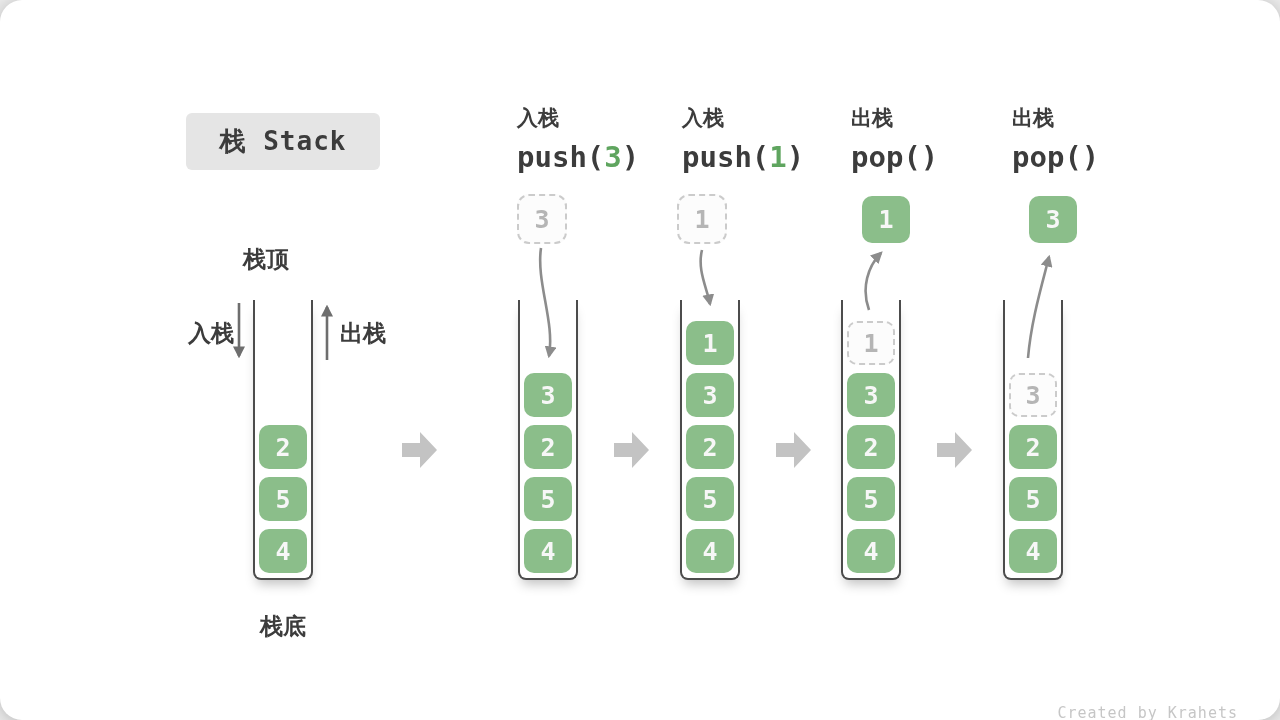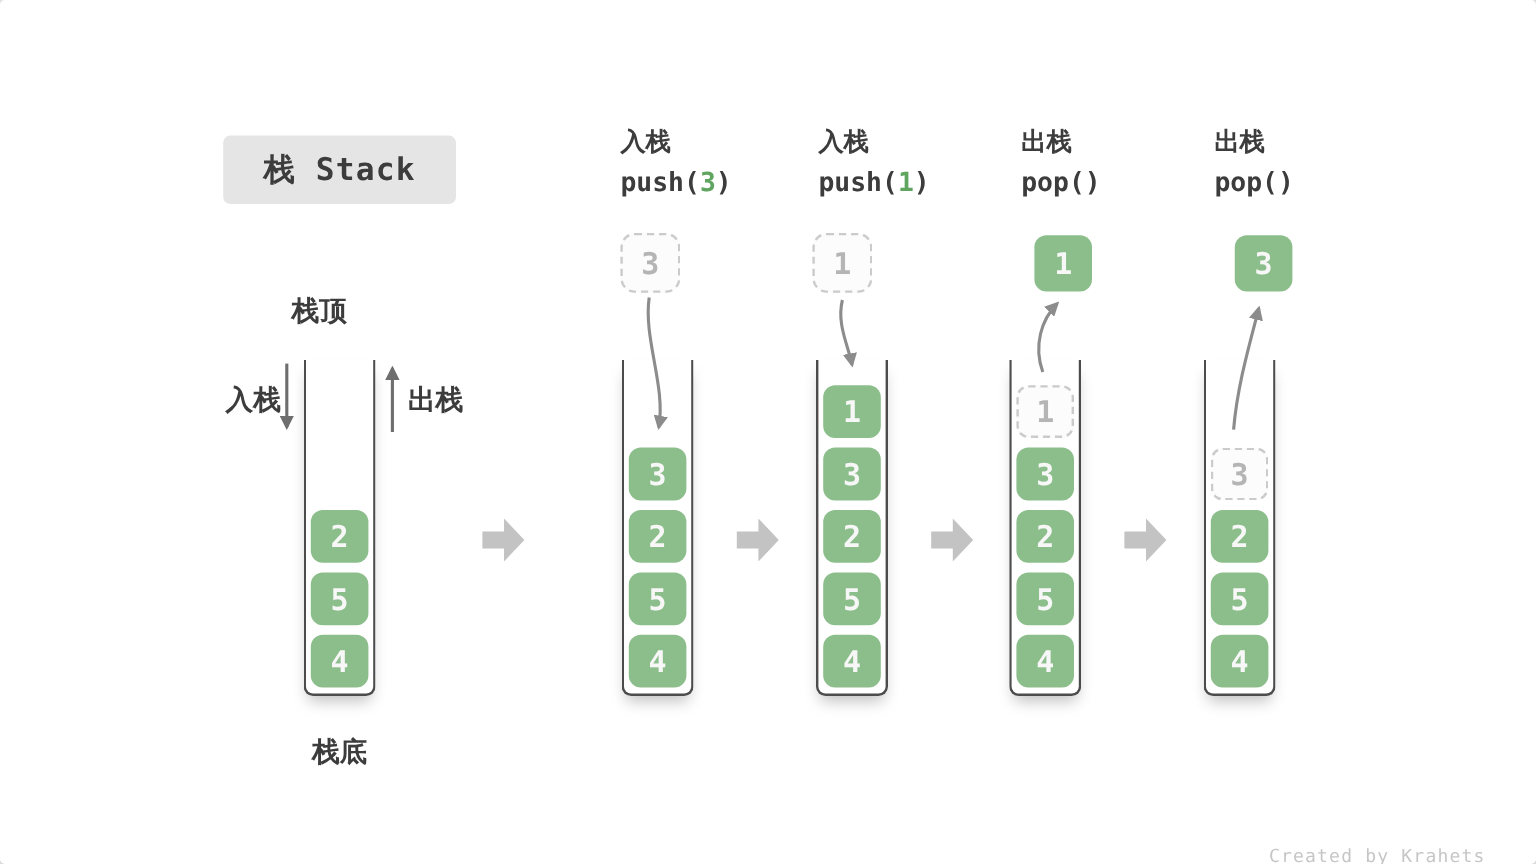--- a/index.html
+++ b/index.html
@@ -3,21 +3,21 @@
 <meta charset="utf-8">
 <style>
   html,body{margin:0;padding:0;}
   body{
     width:1280px;height:720px;overflow:hidden;
     background:#ebebeb;
     font-family:"Liberation Sans","DejaVu Sans",sans-serif;
   }
   .card{
     position:relative;width:1280px;height:720px;box-sizing:border-box;
-    background:#ffffff;border-radius:4px;
+    background:#ffffff;border-radius:22px;
     box-shadow:0 2px 16px rgba(0,0,0,0.22);
   }
   .title-box{
     position:absolute;left:186px;top:113px;width:194px;height:57px;
     background:var(--title-bg,#e5e5e5);border-radius:6px;
     display:flex;align-items:center;justify-content:center;
     font-family:"DejaVu Sans Mono","Liberation Mono",monospace;
     font-size:26px;font-weight:600;letter-spacing:1px;
     color:var(--dark-text,#3c3c3c);
   }
@@ -64,21 +64,21 @@
     color:var(--dashed-text,#b5b5b5);font-weight:600;border-radius:12px;
   }
   .op-label{position:absolute;top:104px;}
   .op-name{
     font-size:21px;font-weight:600;color:var(--dark-text,#3c3c3c);
     font-family:"DejaVu Sans","Liberation Sans",sans-serif;
   }
   .op-code{
     margin-top:8px;
     font-family:"DejaVu Sans Mono","Liberation Mono",monospace;
-    font-size:22px;font-weight:600;color:var(--dark-text,#3c3c3c);
+    font-size:29px;font-weight:600;color:var(--dark-text,#3c3c3c);
   }
   .op-code .arg{color:var(--code-green,#5fa55f);font-weight:700;}
   .arrow-layer{position:absolute;left:0;top:0;pointer-events:none;}
   .watermark{
     position:absolute;right:42px;top:704px;
     font-family:"DejaVu Sans Mono","Liberation Mono",monospace;
     font-size:15px;letter-spacing:1px;color:var(--watermark,#c6c6c6);
   }
 </style>
 </head>

